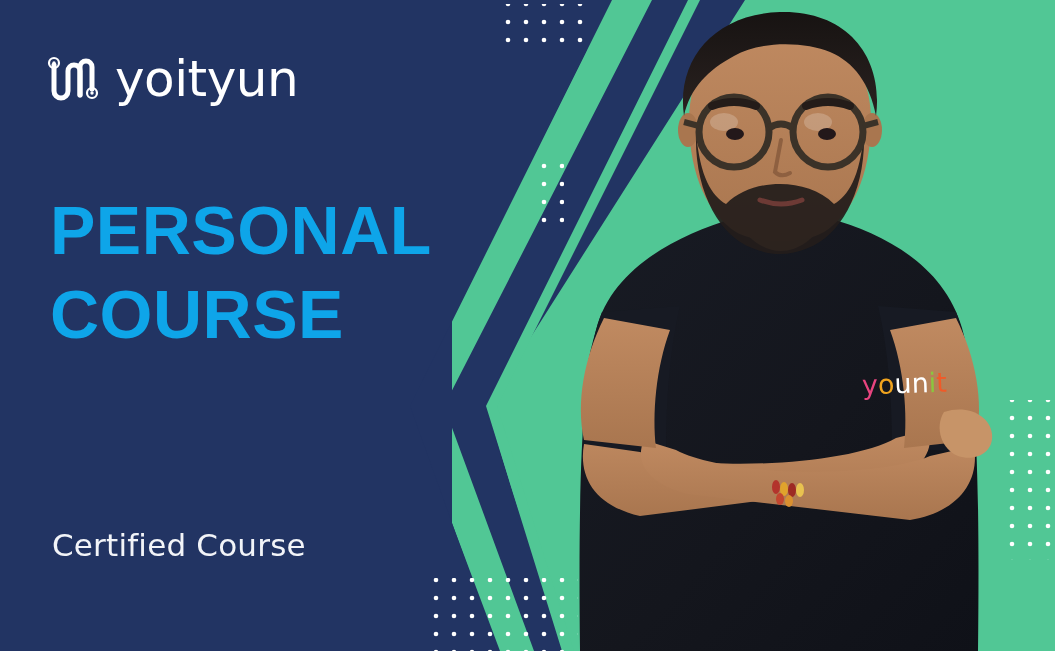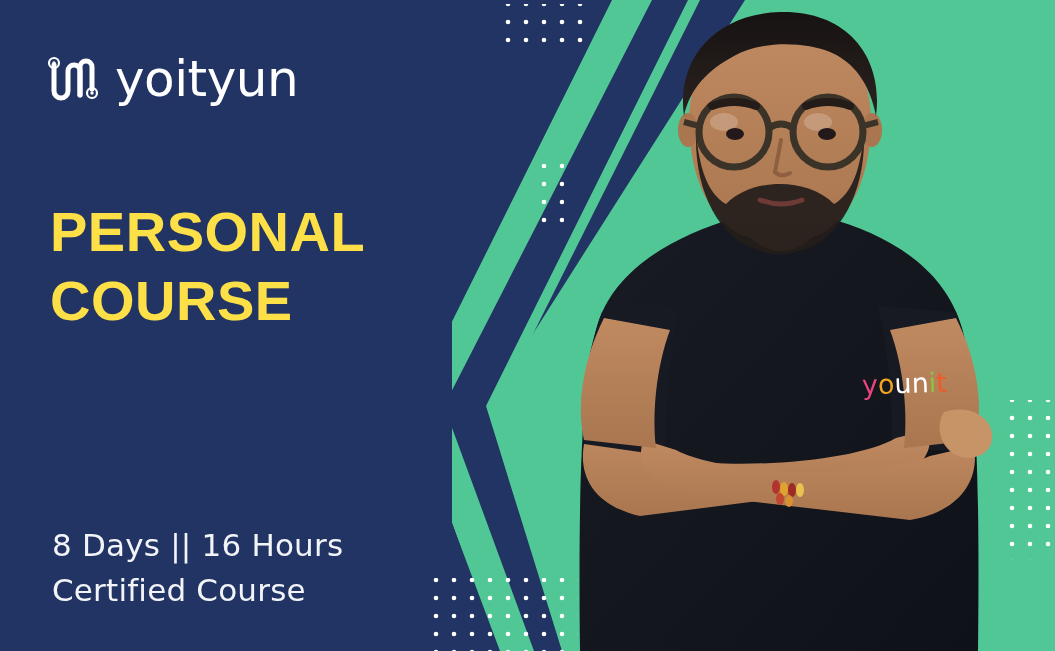--- a/index.html
+++ b/index.html
@@ -35,26 +35,26 @@
     letter-spacing:-0.5px;
     line-height:1;
     display:flex; align-items:flex-start;
     font-family:"DejaVu Sans", sans-serif;
   }
   .wm{ display:inline-block; }
   #wm-un{ position:relative; display:inline-block; }
 
   
   #headline{
-    position:absolute; left:50px; top:197px;
+    position:absolute; left:50px; top:188px;
     z-index:30;
-    color:#fde047;
+    color:#0ea5e9;
     font-family:"Liberation Sans", sans-serif;
     font-weight:bold;
-    font-size:56px;
+    font-size:68px;
     line-height:1.24;
     letter-spacing:0.5px;
     text-transform:uppercase;
   }
   #headline .hl-line{ display:block; white-space:nowrap; }
 
   
   #subtitle{
     position:absolute; left:52px; top:523px;
     z-index:30;
@@ -256,17 +256,16 @@
         <span class="wm" id="wm-un">un</span>
     </div>
   </div>
 
   <h1 id="headline">
     <span class="hl-line">PERSONAL</span>
     <span class="hl-line">COURSE</span>
   </h1>
 
   <div id="subtitle">
-    <span class="sub-line">8 Days || 16 Hours</span>
     <span class="sub-line">Certified Course</span>
   </div>
 
 </div>
 
 </body></html>

